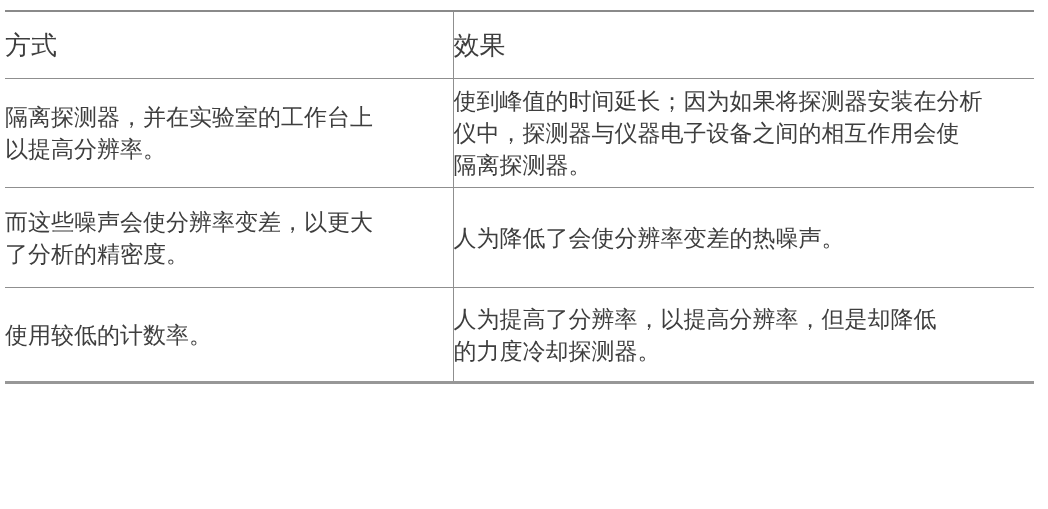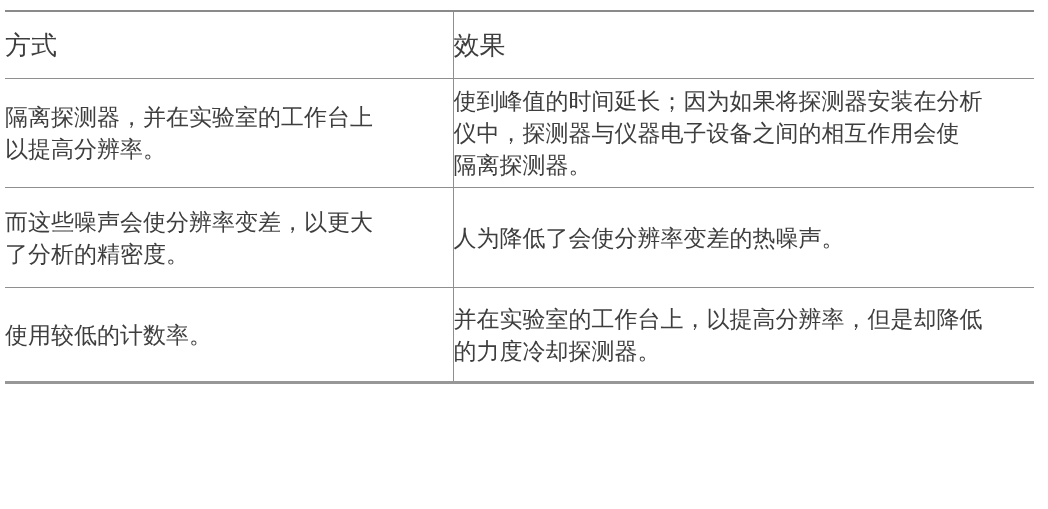--- a/index.html
+++ b/index.html
@@ -86,18 +86,18 @@
       </td>
       <td class="col-effect">
         <span class="text-line">人为降低了会使分辨率变差的热噪声。</span>
       </td>
     </tr>
     <tr class="row-4">
       <td class="col-method">
         <span class="text-line">使用较低的计数率。</span>
       </td>
       <td class="col-effect">
-        <span class="text-line">并在实验室的工作台上，以提高分辨率，但是却降低</span>
+        <span class="text-line">人为提高了分辨率，以提高分辨率，但是却降低</span>
         <span class="text-line">的力度冷却探测器。</span>
       </td>
     </tr>
   </tbody>
 </table>
 
 </body></html>

